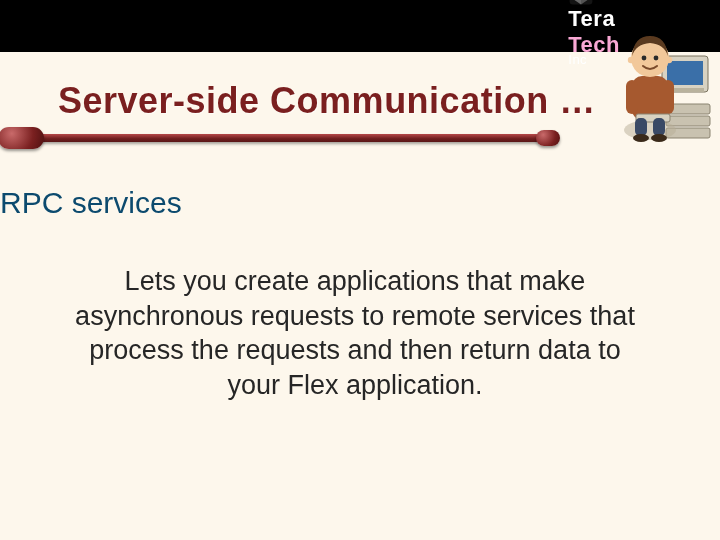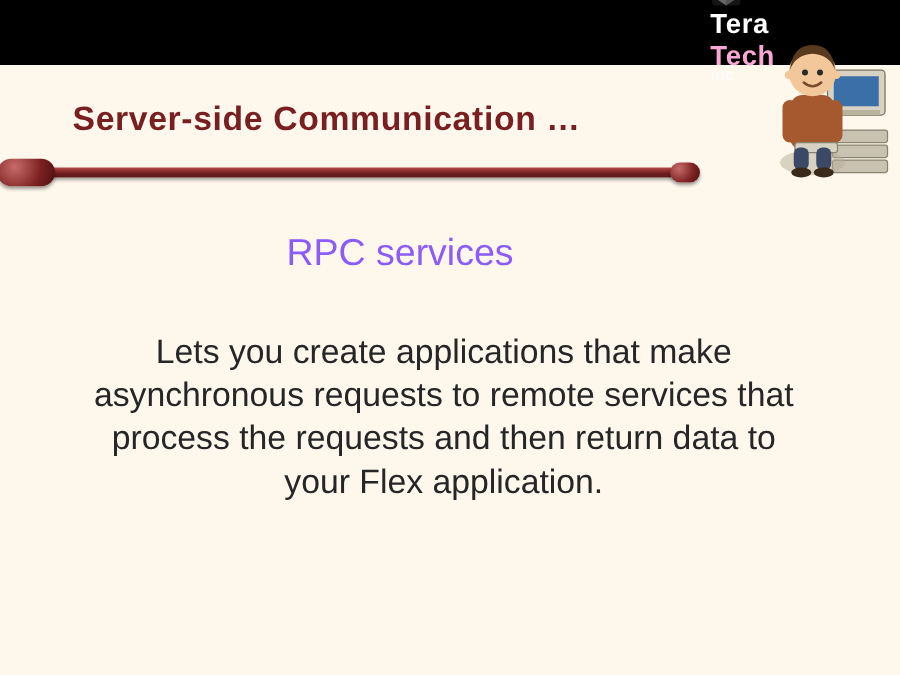--- a/index.html
+++ b/index.html
@@ -39,21 +39,21 @@
   
   .mascot {
     position: absolute;
     top: 18px; right: 6px;
     width: 94px; height: 130px;
   }
   
   .title {
     position: absolute;
     top: 80px; left: 58px;
-    font-size: 27px;
+    font-size: 36px;
     color: #7a1f1f;
     letter-spacing: .5px;
     text-shadow: 1px 1px 0 rgba(255,255,255,.6);
   }
   
   .underline {
     position: absolute;
     top: 128px; left: 0;
     width: 560px; height: 20px;
   }
@@ -79,23 +79,22 @@
     width: 24px; height: 16px;
     background: radial-gradient(circle at 30% 30%, #c96a6a, #7a2020 60%, #4d1010);
     border-radius: 10px;
     box-shadow: 0 2px 3px rgba(0,0,0,.4);
   }
   
   .subheading {
     position: absolute;
     top: 186px;
     left: 0; right: 0;
-    text-align: center;
     font-size: 30px;
-    color: #8b5cf6;
+    color: #0c4a6e;
     padding-right:80px;
   }
   
   .body {
     position: absolute;
     top: 264px;
     left: 60px; right: 70px;
     text-align: center;
     font-size: 27px;
     line-height: 1.28;

